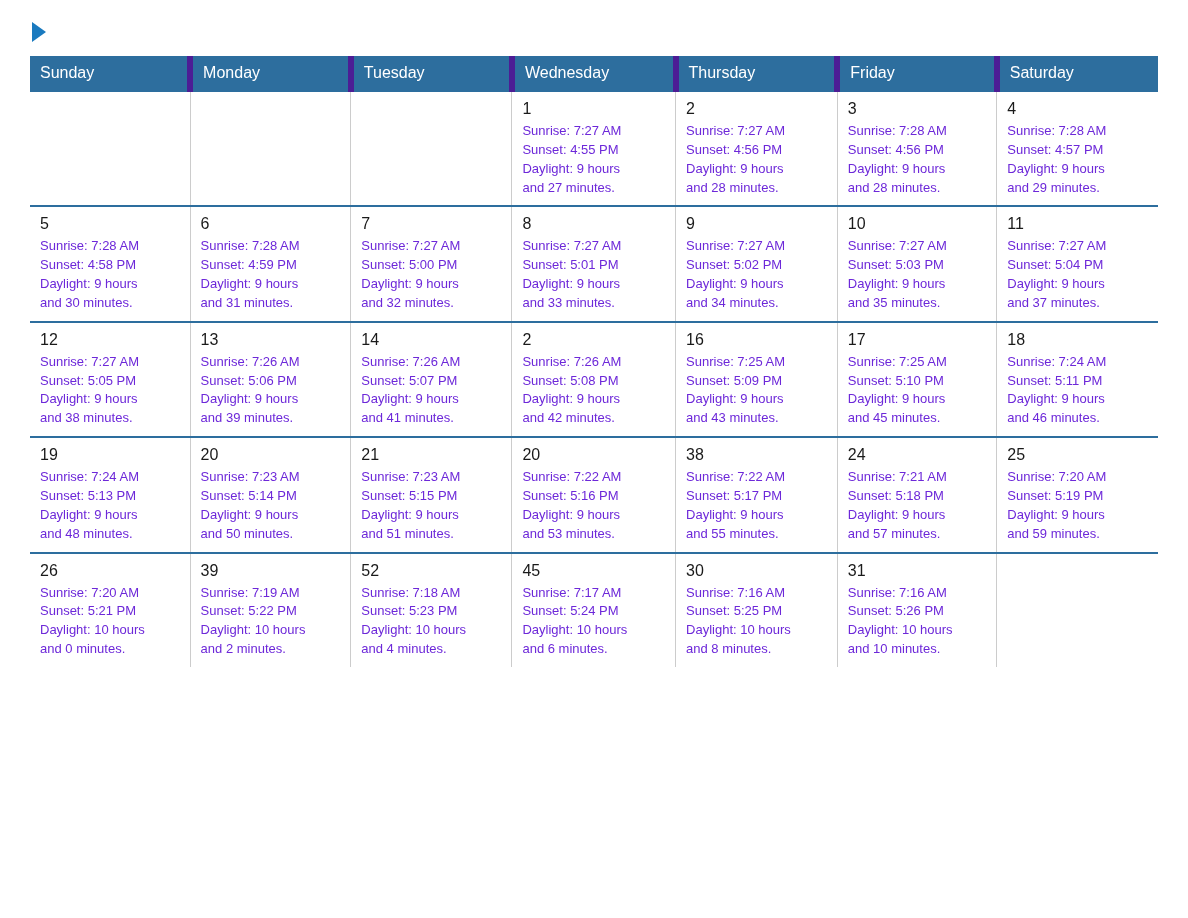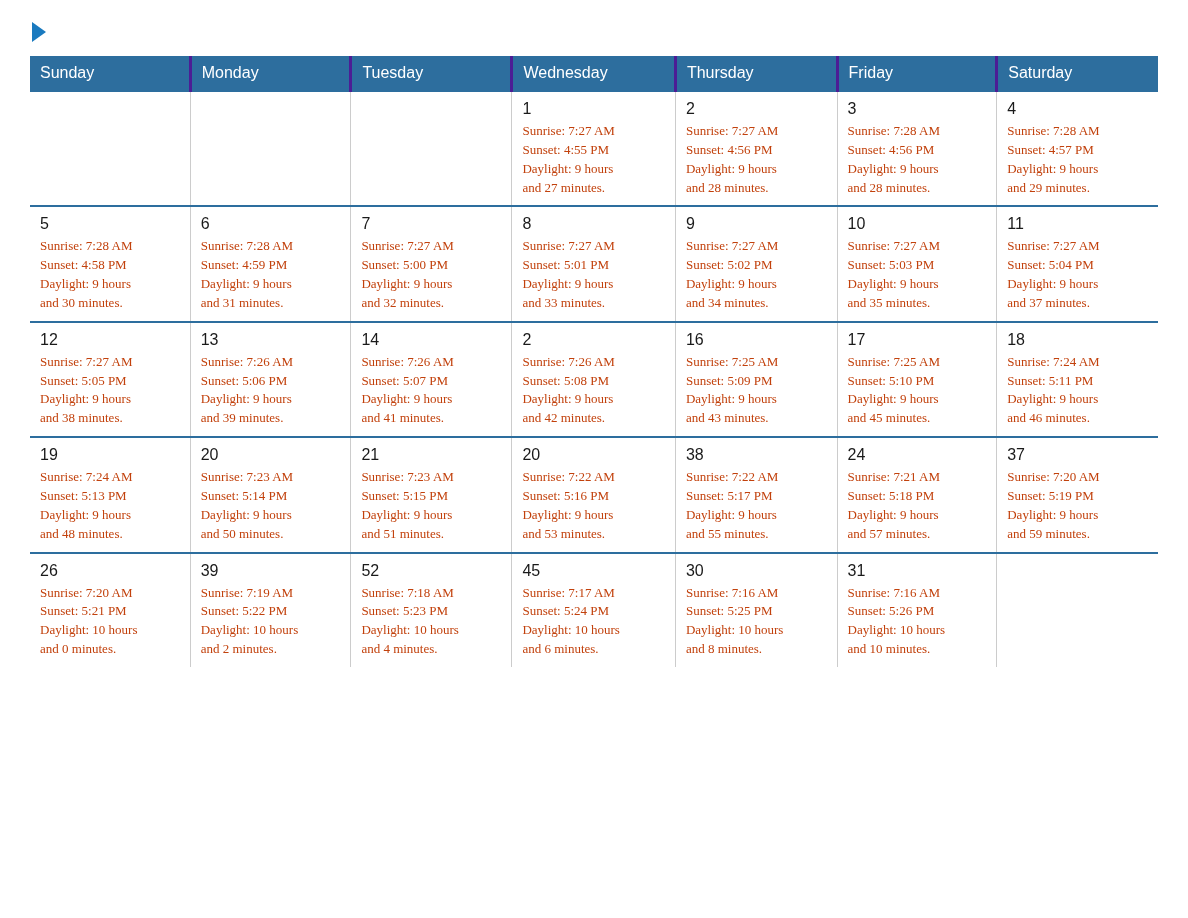--- a/index.html
+++ b/index.html
@@ -63,21 +63,21 @@
       width: 100%;
       border-collapse: collapse;
     }
     .calendar-table thead tr th {
       background-color: #2d6e9e;
       color: #fff;
       font-size: 16px;
       font-weight: normal;
       padding: 8px 10px;
       text-align: left;
-      border-right: 3px solid #4c1d95;
+      border-right: 6px solid #4c1d95;
     }
     .calendar-table thead tr th:last-child {
       border-right: none;
     }
     .calendar-table tbody tr td {
       vertical-align: top;
       padding: 8px 10px;
       border-top: 2px solid #2d6e9e;
       border-right: 1px solid #ccc;
       font-size: 13px;
@@ -93,23 +93,22 @@
       background: #fff;
     }
     .day-number {
       font-size: 16px;
       color: #1a1a1a;
       margin-bottom: 4px;
       display: block;
     }
     .day-info {
       font-size: 13px;
-      color: #c2410c;
+      color: #6d28d9;
       line-height: 1.45;
-      font-family: Liberation Serif, serif;
     }
   </style>
 </head>
 <body>
 
 <div class="header">
   <div class="logo">
     <div class="logo-general">
       <span></span>
       <div class="arrow"></div>
@@ -235,21 +234,21 @@
         </td>
         <td>
           <span class="day-number">38</span>
           <div class="day-info">Sunrise: 7:22 AM<br>Sunset: 5:17 PM<br>Daylight: 9 hours<br>and 55 minutes.</div>
         </td>
         <td>
           <span class="day-number">24</span>
           <div class="day-info">Sunrise: 7:21 AM<br>Sunset: 5:18 PM<br>Daylight: 9 hours<br>and 57 minutes.</div>
         </td>
         <td>
-          <span class="day-number">37</span>
+          <span class="day-number">25</span>
           <div class="day-info">Sunrise: 7:20 AM<br>Sunset: 5:19 PM<br>Daylight: 9 hours<br>and 59 minutes.</div>
         </td>
       </tr>
       <tr>
         <td>
           <span class="day-number">26</span>
           <div class="day-info">Sunrise: 7:20 AM<br>Sunset: 5:21 PM<br>Daylight: 10 hours<br>and 0 minutes.</div>
         </td>
         <td>
           <span class="day-number">39</span>

